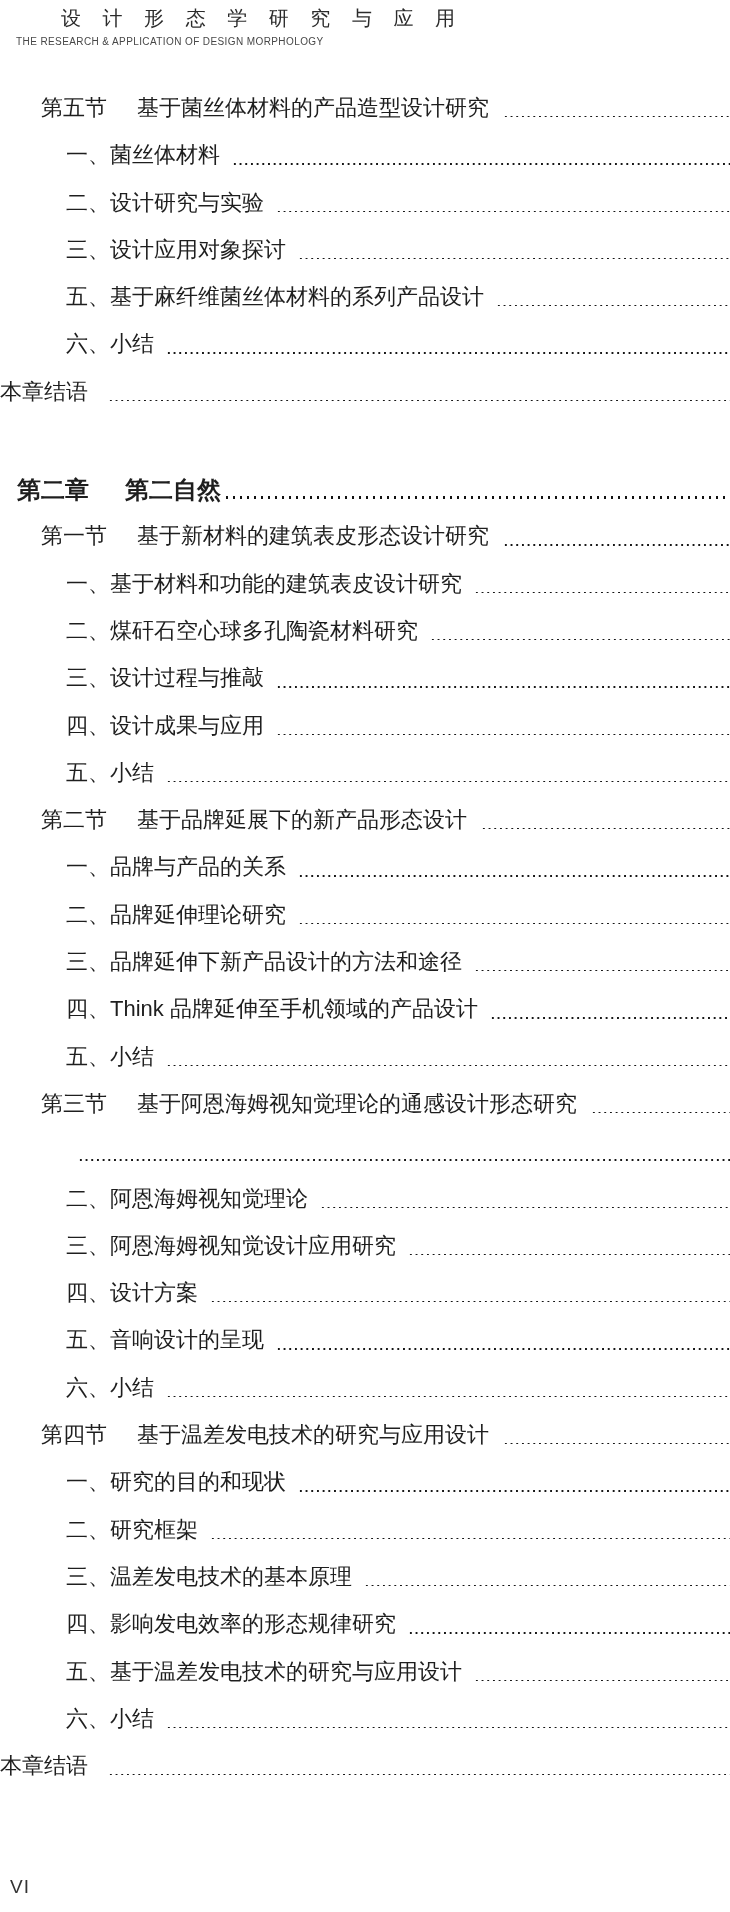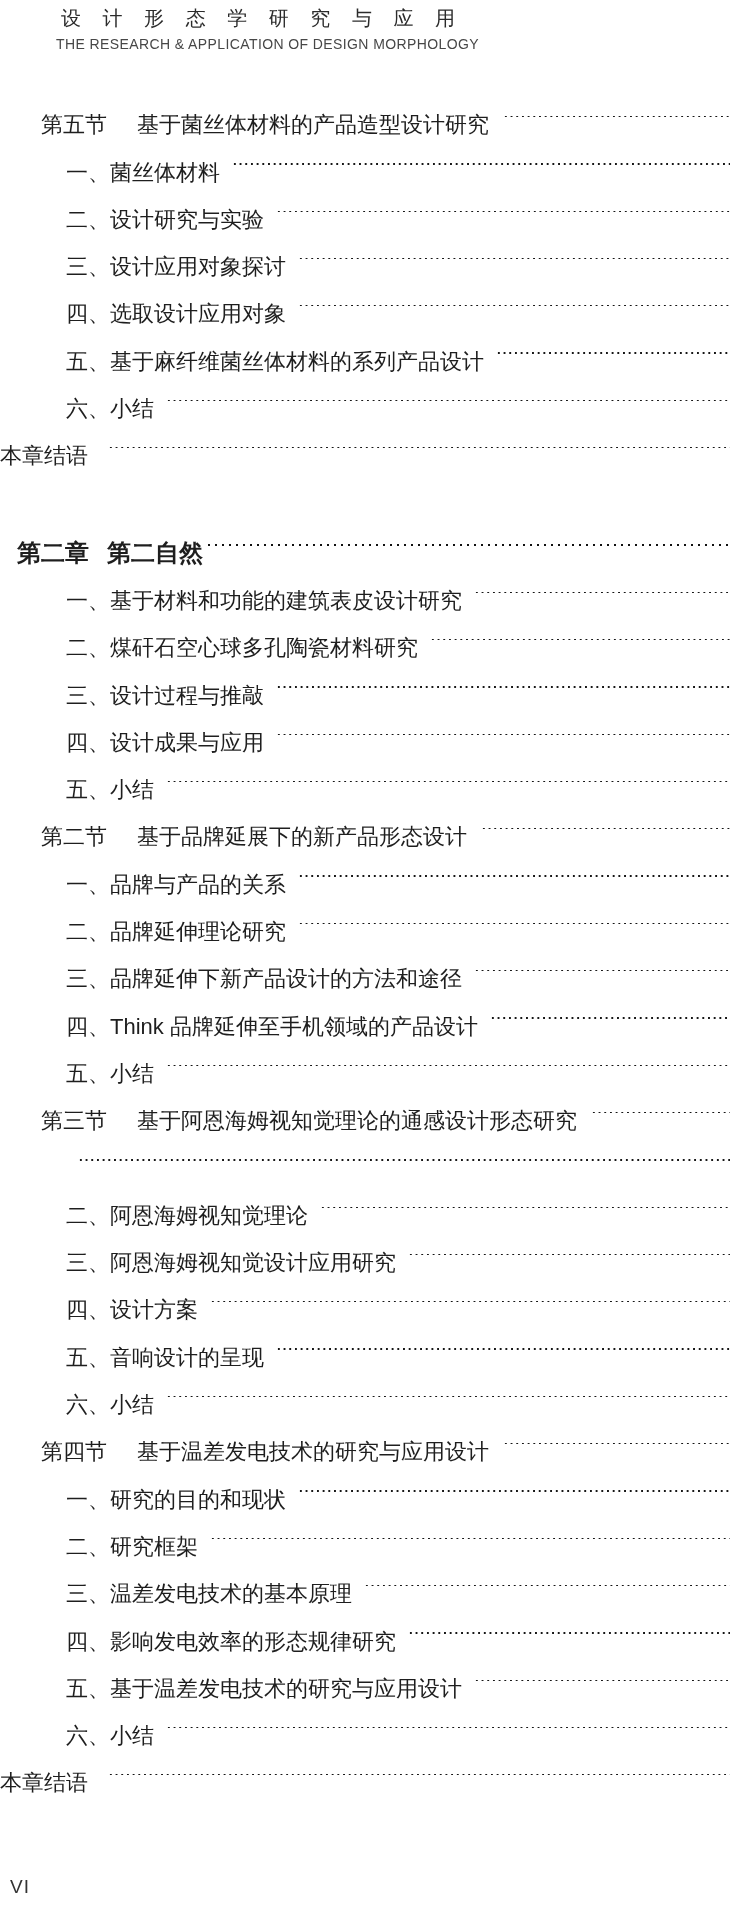--- a/index.html
+++ b/index.html
@@ -25,52 +25,51 @@
   .header-title {
     font-size: 20px;
     letter-spacing: 8px;
     font-weight: 400;
     color: #2b2b2b;
     white-space: nowrap;
     margin-left: 45px;
   }
   .header-subtitle {
     margin-top: 4px;
-    font-size: 14px;
+    font-size: 10px;
     letter-spacing: 0.4px;
     color: #474747;
     white-space: nowrap;
-    margin-left: 40px;
   }
 
   
   .toc {
     position: absolute;
     top: 93px;
     left: 0;
     right: 0;
   }
   .toc-row {
     height: 47.3px;
     display: flex;
-    align-items: flex-end;
+    align-items: flex-start;
     overflow: hidden;
     white-space: nowrap;
     font-size: 22px;
   }
   .toc-row .num { flex: none; }
   .toc-row .txt { flex: none; }
 
   .row-chapter {
     margin-top: 50px;
     padding-left: 17px;
     font-size: 24px;
     font-weight: bold;
   }
-  .row-chapter .num { margin-right: 18px; }
+  .row-chapter .num { margin-right: 36px; }
 
   .row-section { padding-left: 41px; }
   .row-section .num { margin-right: 30px; }
 
   .row-sub { padding-left: 66px; }
 
   .row-closing { }
 
   
   .leader {
@@ -119,40 +118,41 @@
     </div>
     <div class="toc-row row-sub">
       <span class="txt">二、设计研究与实验</span>
       <span class="leader"></span>
     </div>
     <div class="toc-row row-sub">
       <span class="txt">三、设计应用对象探讨</span>
       <span class="leader"></span>
     </div>
     <div class="toc-row row-sub">
-      <span class="txt">四、选取设计应用对象</span>
-      <span class="leader"></span>
-    </div>
-    <div class="toc-row row-sub">
       <span class="txt">五、基于麻纤维菌丝体材料的系列产品设计</span>
       <span class="leader"></span>
     </div>
     <div class="toc-row row-sub">
       <span class="txt">六、小结</span>
       <span class="leader"></span>
     </div>
     <div class="toc-row row-closing">
       <span class="txt">本章结语</span>
       <span class="leader"></span>
     </div>
     <div class="toc-row row-chapter">
       <span class="num">第二章</span>
       <span class="txt">第二自然</span>
       <span class="leader"></span>
     </div>
+    <div class="toc-row row-section">
+      <span class="num">第一节</span>
+      <span class="txt">基于新材料的建筑表皮形态设计研究</span>
+      <span class="leader"></span>
+    </div>
     <div class="toc-row row-sub">
       <span class="txt">一、基于材料和功能的建筑表皮设计研究</span>
       <span class="leader"></span>
     </div>
     <div class="toc-row row-sub">
       <span class="txt">二、煤矸石空心球多孔陶瓷材料研究</span>
       <span class="leader"></span>
     </div>
     <div class="toc-row row-sub">
       <span class="txt">三、设计过程与推敲</span>

